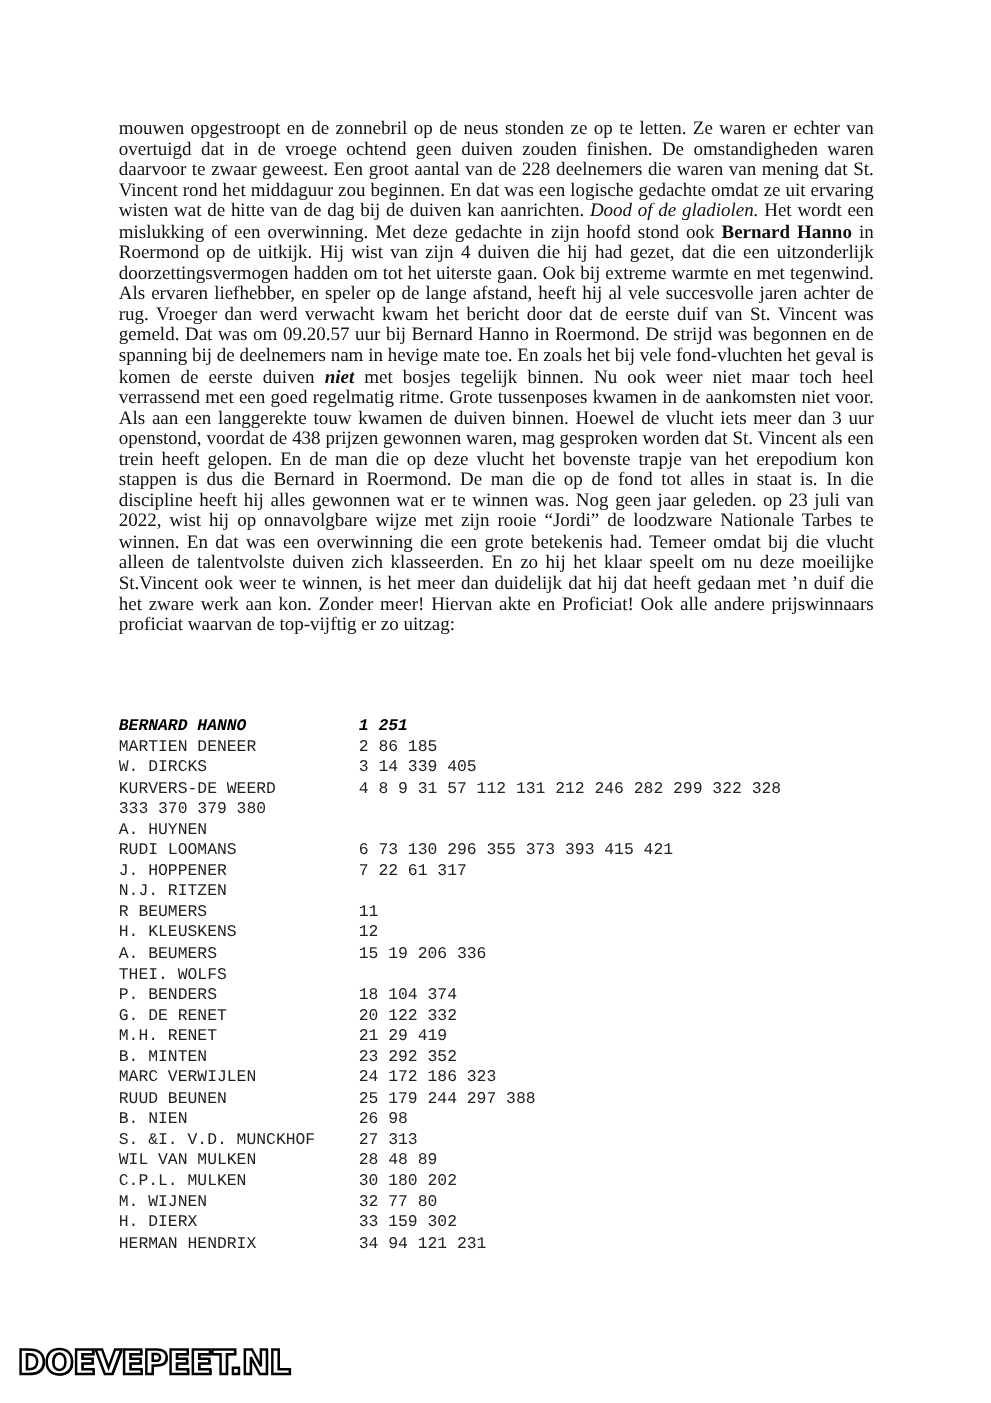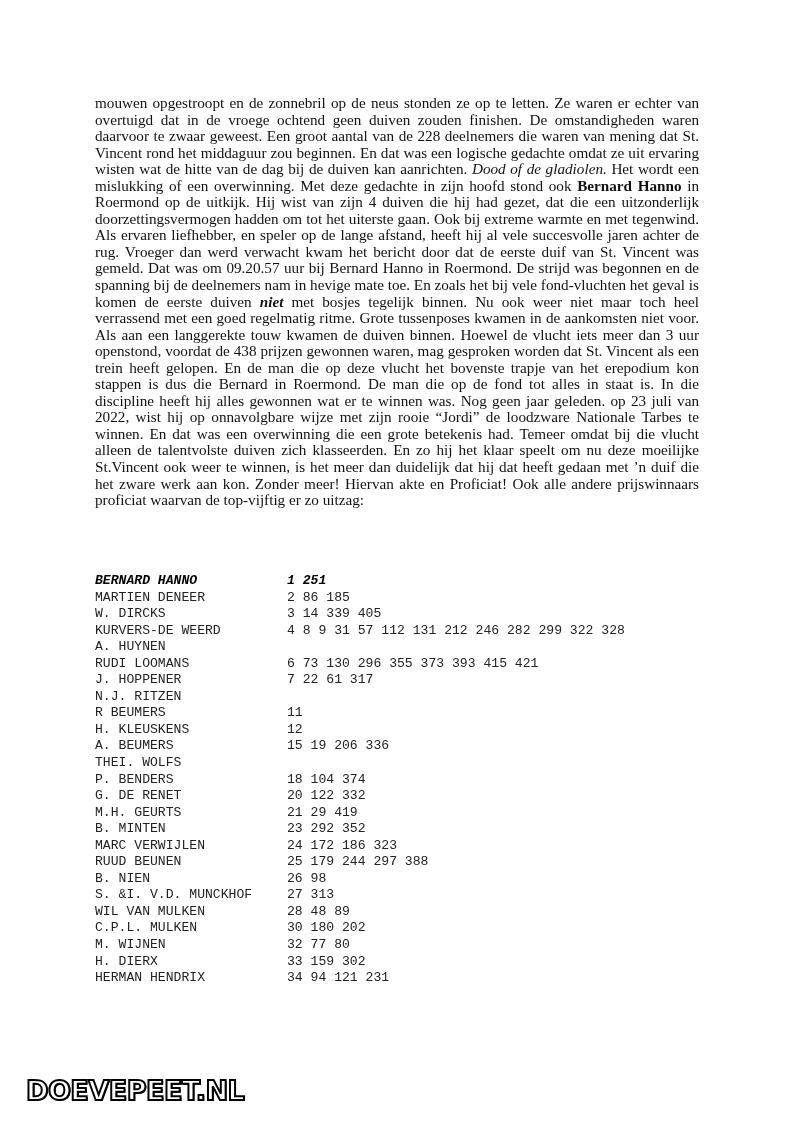--- a/index.html
+++ b/index.html
@@ -28,46 +28,46 @@
   .row.first { font-weight: bold; font-style: italic; color: #000; }
   .logo {
     position: absolute; left: 14px; top: 1075px;
     font-family: "DejaVu Sans", sans-serif;
     font-weight: bold;
     font-size: 27px;
     letter-spacing: -0.5px;
     color: #fff;
     -webkit-text-stroke: 2px #000;
     text-shadow: 1px 1px 0 #000;
-    margin-left: 12px;
   }
 </style>
 </head>
 <body>
 
 <div class="page">
   <p class="para"><span>mouwen opgestroopt en de zonnebril op de neus stonden ze op te letten. Ze waren er echter van overtuigd dat in de vroege ochtend geen duiven zouden finishen. De omstandigheden waren daarvoor te zwaar geweest. Een groot aantal van de 228 deelnemers die waren van mening dat St. Vincent rond het middaguur zou beginnen. En dat was een logische gedachte omdat ze uit ervaring wisten wat de hitte van de dag bij de duiven kan aanrichten. </span><i>Dood of de gladiolen.</i><span> Het wordt een mislukking of een overwinning. Met deze gedachte in zijn hoofd stond ook </span><b>Bernard Hanno</b><span> in Roermond op de uitkijk. Hij wist van zijn 4 duiven die hij had gezet, dat die een uitzonderlijk doorzettingsvermogen hadden om tot het uiterste gaan. Ook bij extreme warmte en met tegenwind. Als ervaren liefhebber, en speler op de lange afstand, heeft hij al vele succesvolle jaren achter de rug. Vroeger dan werd verwacht kwam het bericht door dat de eerste duif van St. Vincent was gemeld. Dat was om 09.20.57 uur bij Bernard Hanno in Roermond. De strijd was begonnen en de spanning bij de deelnemers nam in hevige mate toe. En zoals het bij vele fond-vluchten het geval is komen de eerste duiven </span><b><i>niet</i></b><span> met bosjes tegelijk binnen. Nu ook weer niet maar toch heel verrassend met een goed regelmatig ritme. Grote tussenposes kwamen in de aankomsten niet voor. Als aan een langgerekte touw kwamen de duiven binnen. Hoewel  de vlucht iets meer dan 3 uur openstond, voordat de 438 prijzen gewonnen waren, mag gesproken worden dat St. Vincent als een trein heeft gelopen. En de man die op deze vlucht het bovenste trapje van het erepodium kon stappen is dus die Bernard in Roermond. De man die op de fond tot alles in staat is. In die discipline heeft hij alles gewonnen wat er te winnen was. Nog geen jaar geleden. op 23 juli van 2022,  wist hij op onnavolgbare wijze met zijn rooie “Jordi” de loodzware Nationale Tarbes te winnen. En dat was een overwinning die een grote betekenis had. Temeer omdat bij die vlucht alleen de talentvolste duiven zich klasseerden. En zo hij het klaar speelt om nu deze moeilijke St.Vincent ook weer te winnen, is het meer dan duidelijk dat hij dat heeft gedaan  met ’n duif die het zware werk aan kon. Zonder meer! Hiervan akte en Proficiat!  Ook alle andere prijswinnaars proficiat waarvan de top-vijftig er zo uitzag:</span></p>
 </div>
 
 <div class="list" id="results-list">
     <div class="row first"><span class="name">BERNARD HANNO</span><span class="pos">1 251</span></div>
     <div class="row"><span class="name">MARTIEN DENEER</span><span class="pos">2 86 185</span></div>
     <div class="row"><span class="name">W. DIRCKS</span><span class="pos">3 14 339 405</span></div>
     <div class="row"><span class="name">KURVERS-DE WEERD</span><span class="pos">4 8 9 31 57 112 131 212 246 282 299 322 328</span></div>
+    <div class="row">333 370 379 380</div>
     <div class="row"><span class="name">A. HUYNEN</span></div>
     <div class="row"><span class="name">RUDI LOOMANS</span><span class="pos">6 73 130 296 355 373 393 415 421</span></div>
     <div class="row"><span class="name">J. HOPPENER</span><span class="pos">7 22 61 317</span></div>
     <div class="row"><span class="name">N.J. RITZEN</span></div>
     <div class="row"><span class="name">R BEUMERS</span><span class="pos">11</span></div>
     <div class="row"><span class="name">H. KLEUSKENS</span><span class="pos">12</span></div>
     <div class="row"><span class="name">A. BEUMERS</span><span class="pos">15 19 206 336</span></div>
     <div class="row"><span class="name">THEI. WOLFS</span></div>
     <div class="row"><span class="name">P. BENDERS</span><span class="pos">18 104 374</span></div>
     <div class="row"><span class="name">G. DE RENET</span><span class="pos">20 122 332</span></div>
-    <div class="row"><span class="name">M.H. GEURTS</span><span class="pos">21 29 419</span></div>
+    <div class="row"><span class="name">M.H. RENET</span><span class="pos">21 29 419</span></div>
     <div class="row"><span class="name">B. MINTEN</span><span class="pos">23 292 352</span></div>
     <div class="row"><span class="name">MARC VERWIJLEN</span><span class="pos">24 172 186 323</span></div>
     <div class="row"><span class="name">RUUD BEUNEN</span><span class="pos">25 179 244 297 388</span></div>
     <div class="row"><span class="name">B. NIEN</span><span class="pos">26 98</span></div>
     <div class="row"><span class="name">S. &amp;I. V.D. MUNCKHOF</span><span class="pos">27 313</span></div>
     <div class="row"><span class="name">WIL VAN MULKEN</span><span class="pos">28 48 89</span></div>
     <div class="row"><span class="name">C.P.L. MULKEN</span><span class="pos">30 180 202</span></div>
     <div class="row"><span class="name">M. WIJNEN</span><span class="pos">32 77 80</span></div>
     <div class="row"><span class="name">H. DIERX</span><span class="pos">33 159 302</span></div>
     <div class="row"><span class="name">HERMAN HENDRIX</span><span class="pos">34 94 121 231</span></div>

